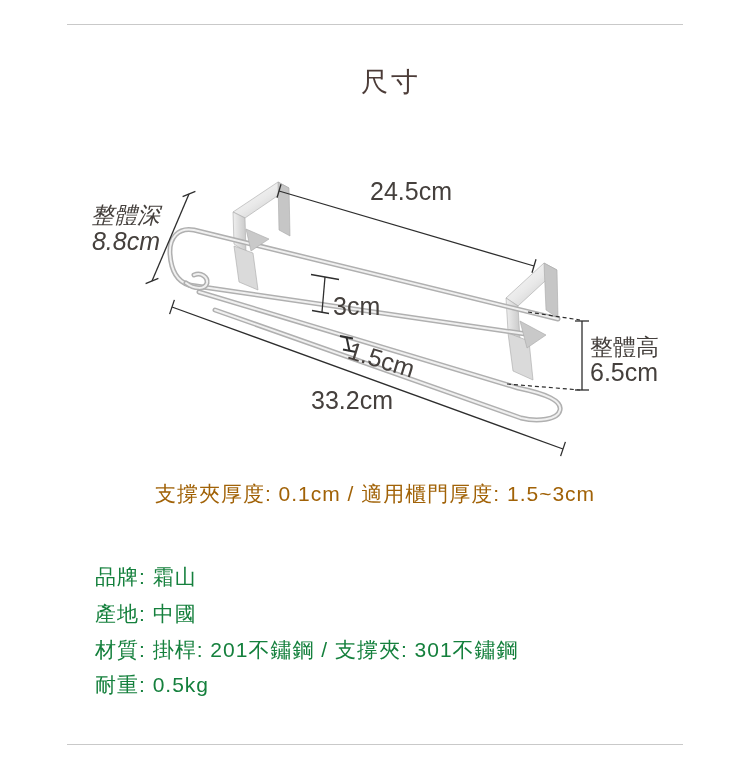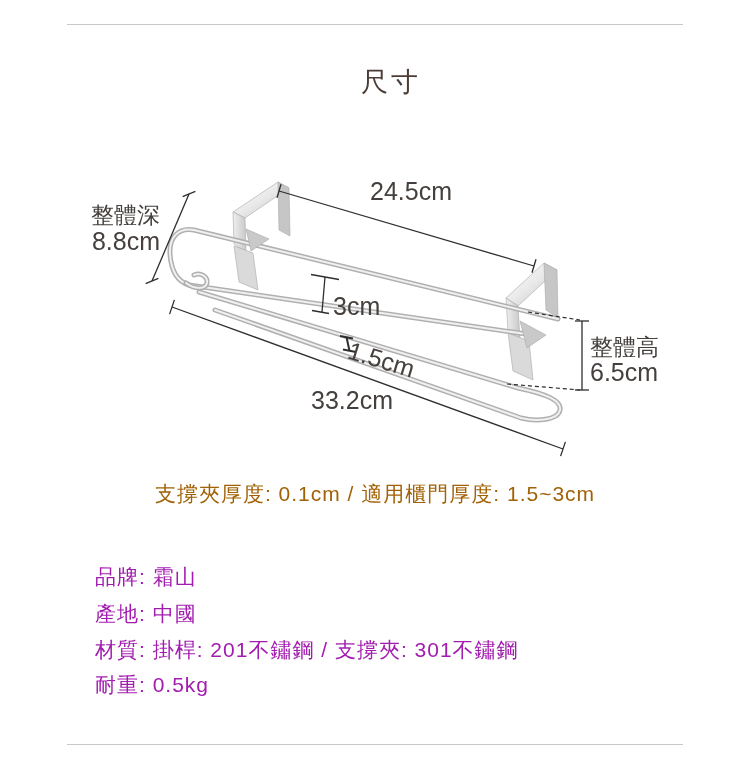--- a/index.html
+++ b/index.html
@@ -11,30 +11,30 @@
   .rule.top{top:24px;}
   .rule.bottom{top:744px;}
   .title{
     position:absolute;left:0;top:64px;width:750px;text-align:center;
     font-size:27px;letter-spacing:3px;color:#4c3c38;padding-left:16px;
   }
   svg.diagram{position:absolute;left:0;top:0;}
   .dimlbl{position:absolute;color:#45403d;font-size:25px;white-space:nowrap;}
   .dimlbl .cjk{font-size:23px;}
   .lbl-topwidth{left:411px;top:177px;transform:translateX(-50%);}
-  .lbl-depth{left:86px;top:202px;width:74px;text-align:right;line-height:26px;}
+  .lbl-depth{left:86px;top:202px;width:74px;text-align:right;line-height:26px;font-style:italic;}
   .lbl-railgap{left:333px;top:292px;}
   .lbl-bargap{left:353px;top:336px;transform:rotate(17deg);transform-origin:left top;}
   .lbl-length{left:311px;top:386px;}
   .lbl-height{left:590px;top:335px;line-height:25px;}
   .note{
     position:absolute;left:0;top:480px;width:750px;text-align:center;
     font-size:21px;color:#a16207;letter-spacing:1px;
   }
-  .spec{position:absolute;left:95px;font-size:21px;color:#a21caf;
+  .spec{position:absolute;left:95px;font-size:21px;color:#15803d;
     white-space:nowrap;letter-spacing:1px;}
   .spec.s0{top:563px;}
   .spec.s1{top:600px;}
   .spec.s2{top:636px;}
   .spec.s3{top:671px;}
   
   .wo{fill:none;stroke:#b0b0b0;stroke-width:5;stroke-linecap:round;stroke-linejoin:round;}
   .wi{fill:none;stroke:#f0f0f0;stroke-width:2;stroke-linecap:round;stroke-linejoin:round;}
   .dl{stroke:#2e2e2e;stroke-width:1.3;fill:none;}
   .dl2{stroke:#2e2e2e;stroke-width:2;fill:none;}

